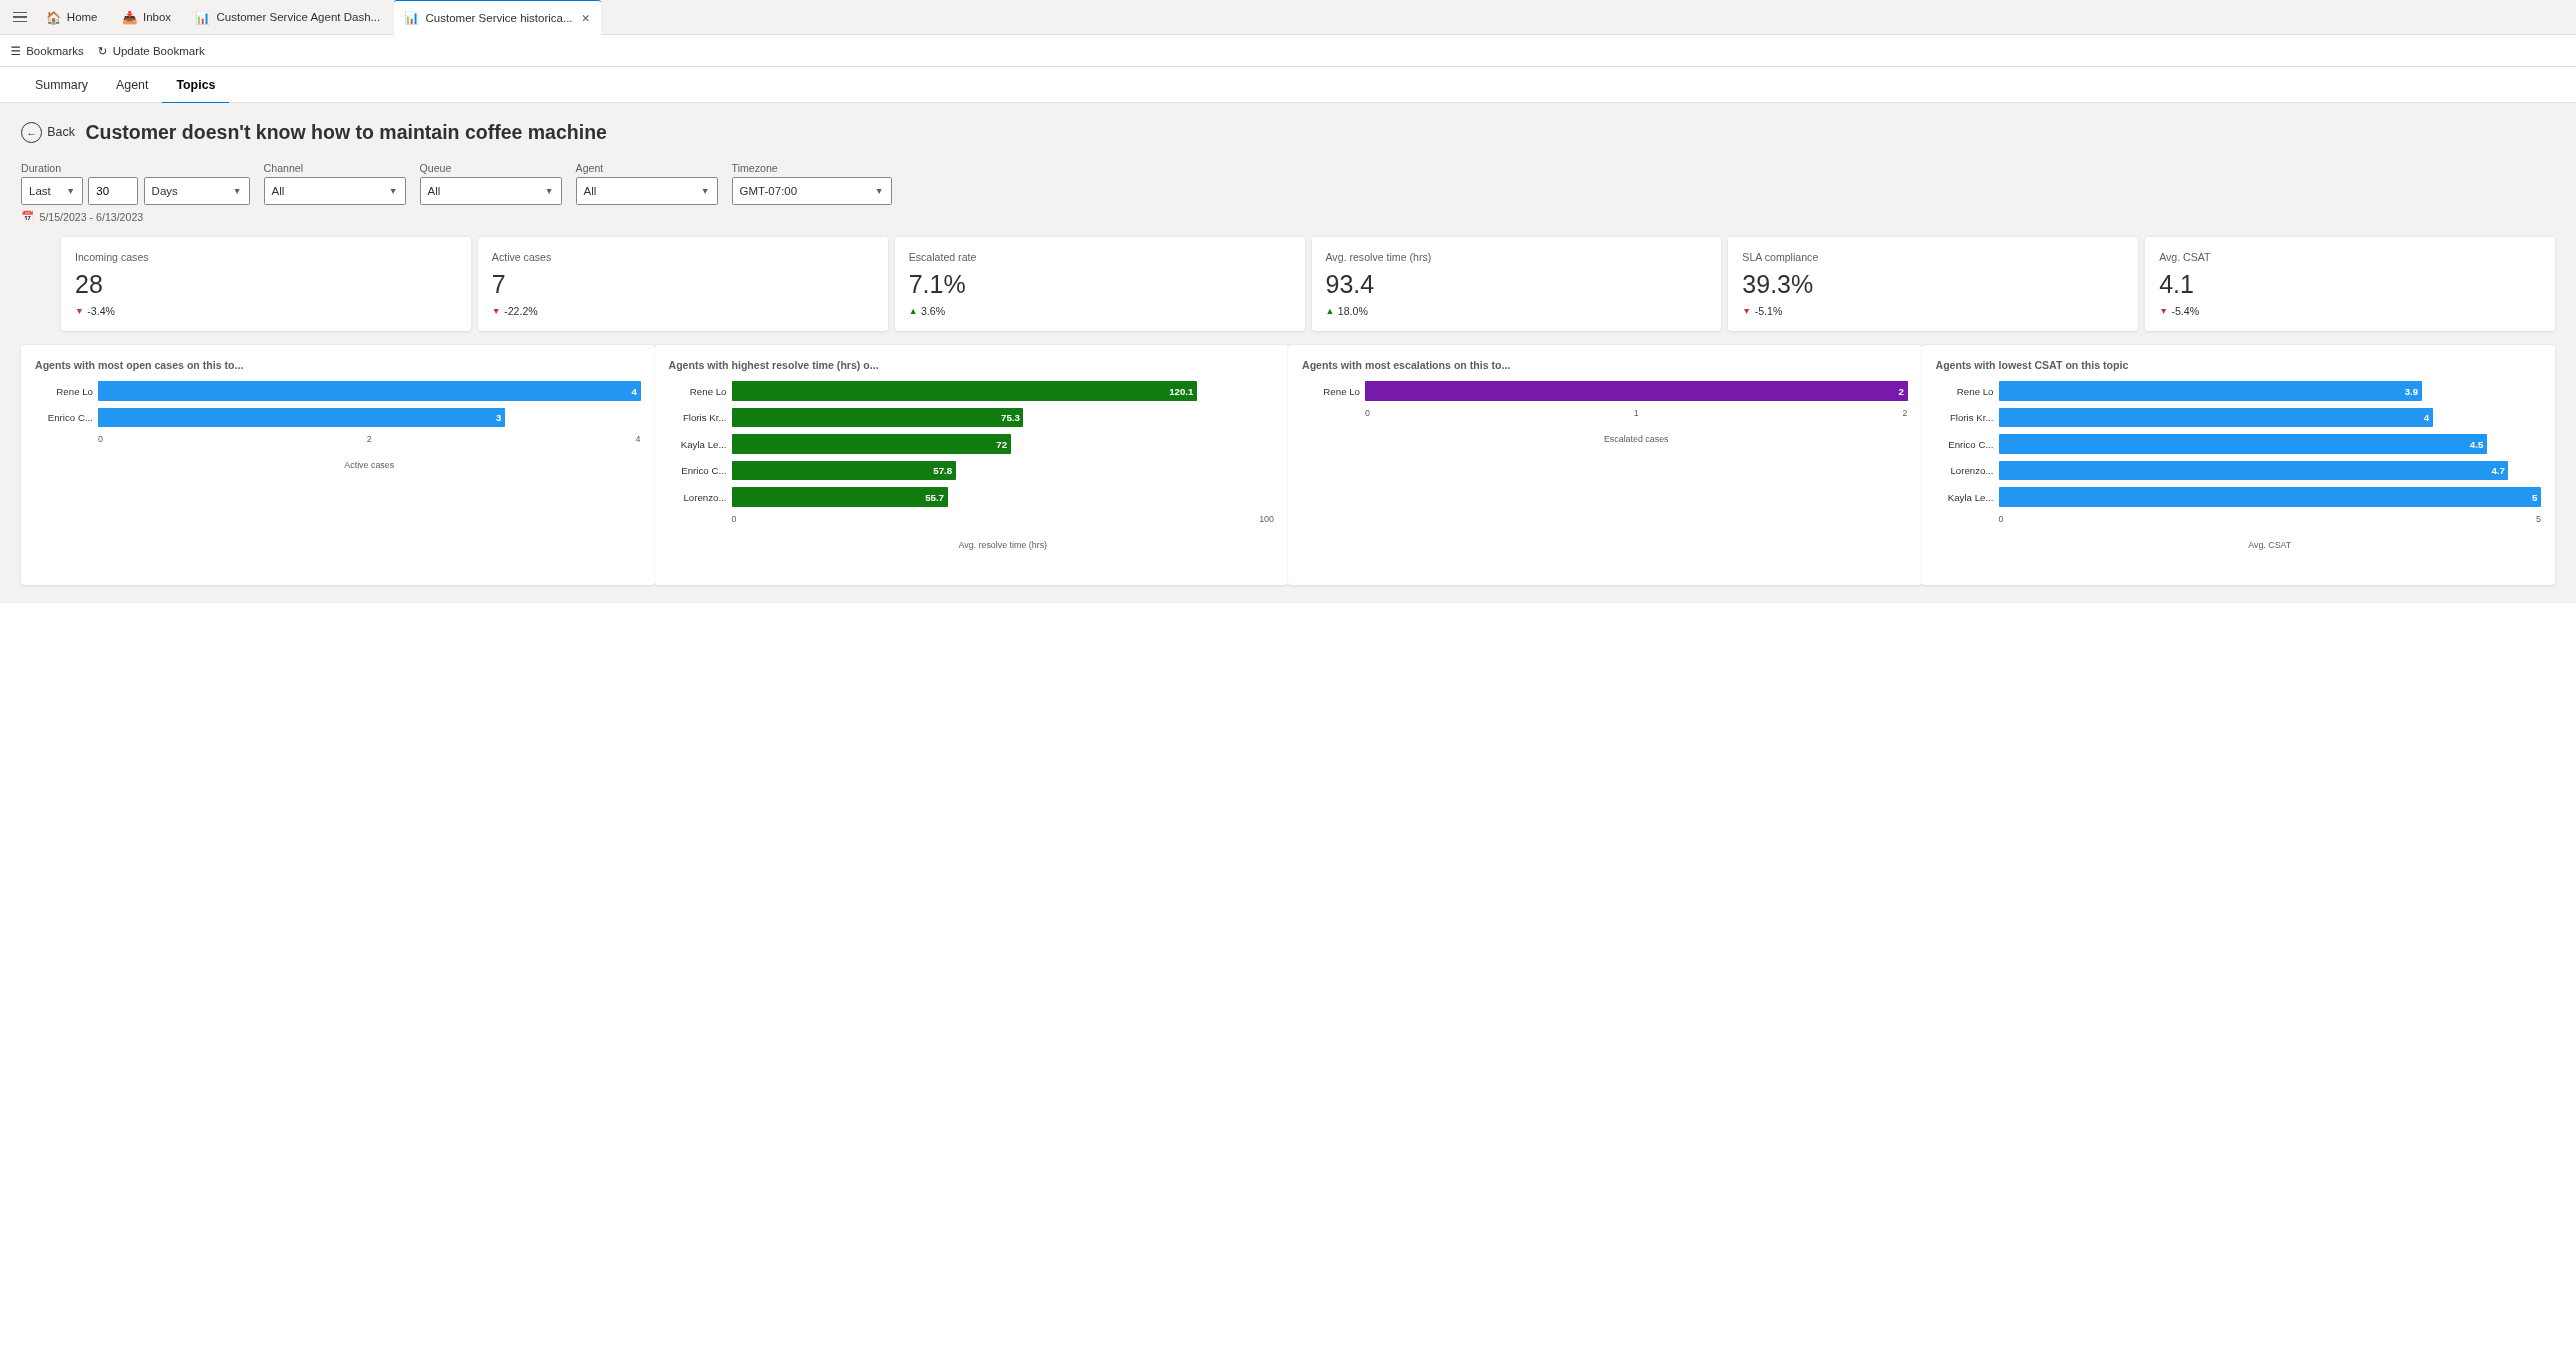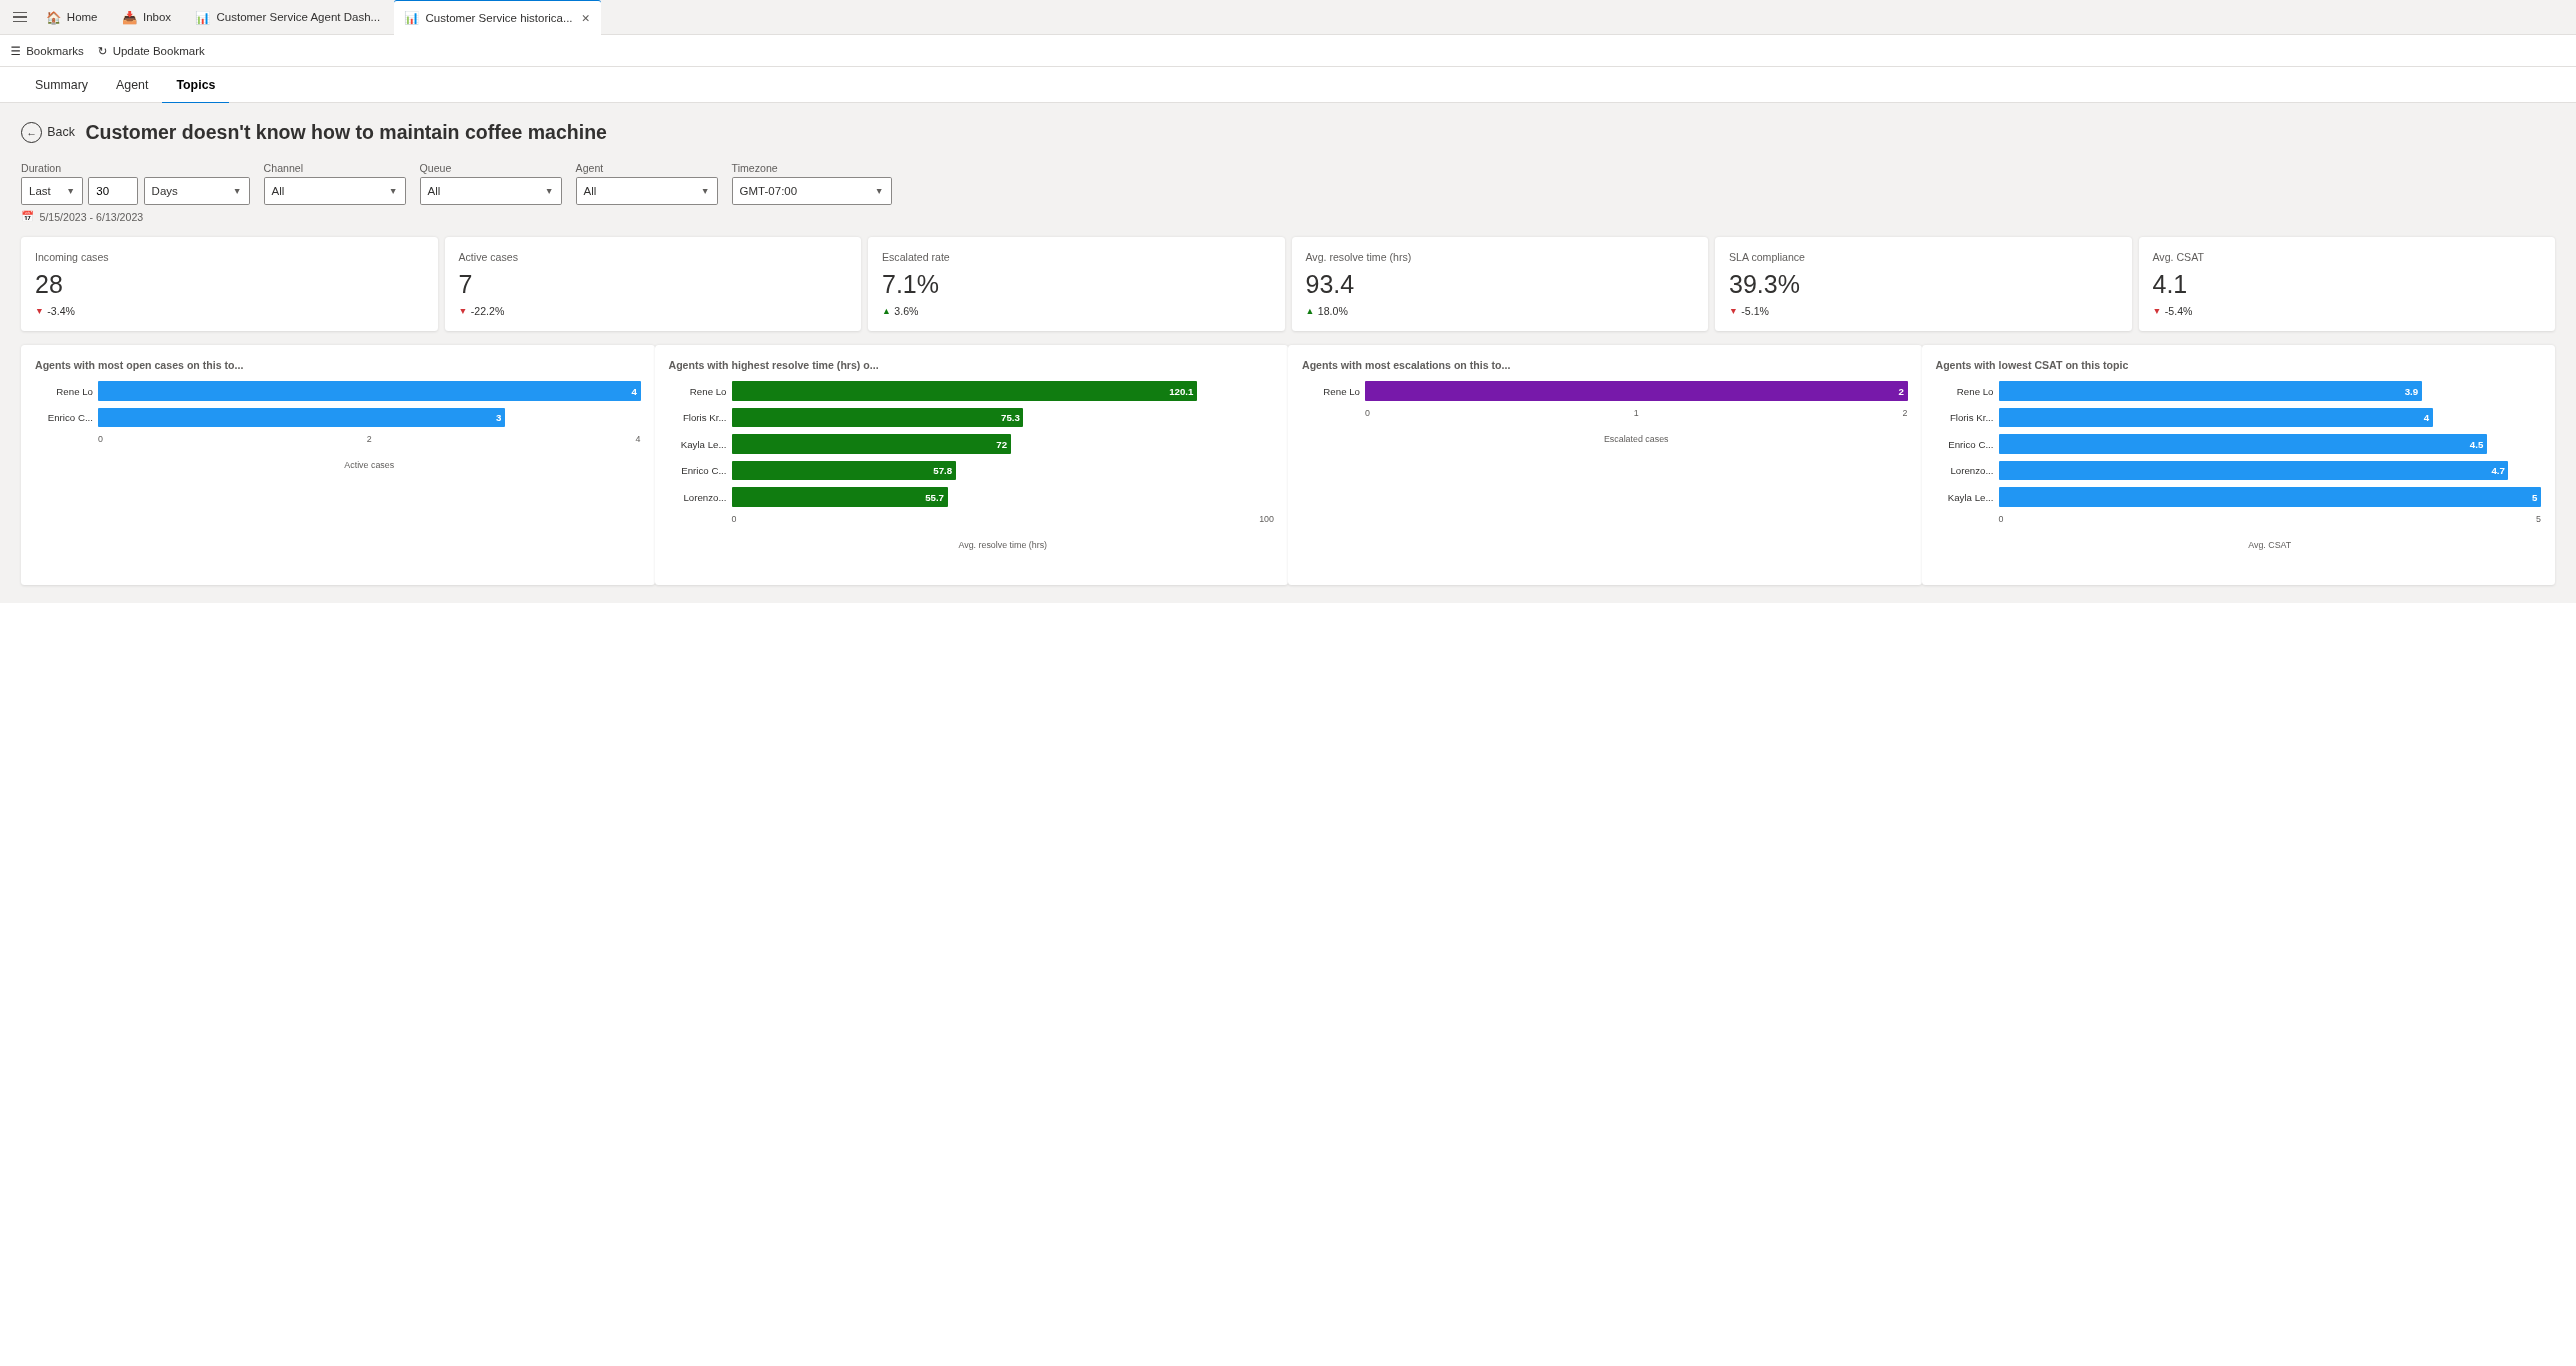--- a/index.html
+++ b/index.html
@@ -373,21 +373,21 @@
           <span class="chevron">▼</span>
         </div>
       </div>
     </div>
 
     <div class="date-range">
       <span>📅</span>
       <span>5/15/2023 - 6/13/2023</span>
     </div>
 
-    <div class="kpi-row" style="margin-top: 14px;">
+    <div class="kpi-row" style="margin-top: 14px; margin-left: 40px;">
     <div class="kpi-card">
     <div class="kpi-title">Incoming cases</div>
     <div class="kpi-value">28</div>
     <div class="kpi-change negative">
       <span class="arrow-down">▼</span>
       <span>-3.4%</span>
     </div>
   </div>
         <div class="kpi-card">
     <div class="kpi-title">Active cases</div>

